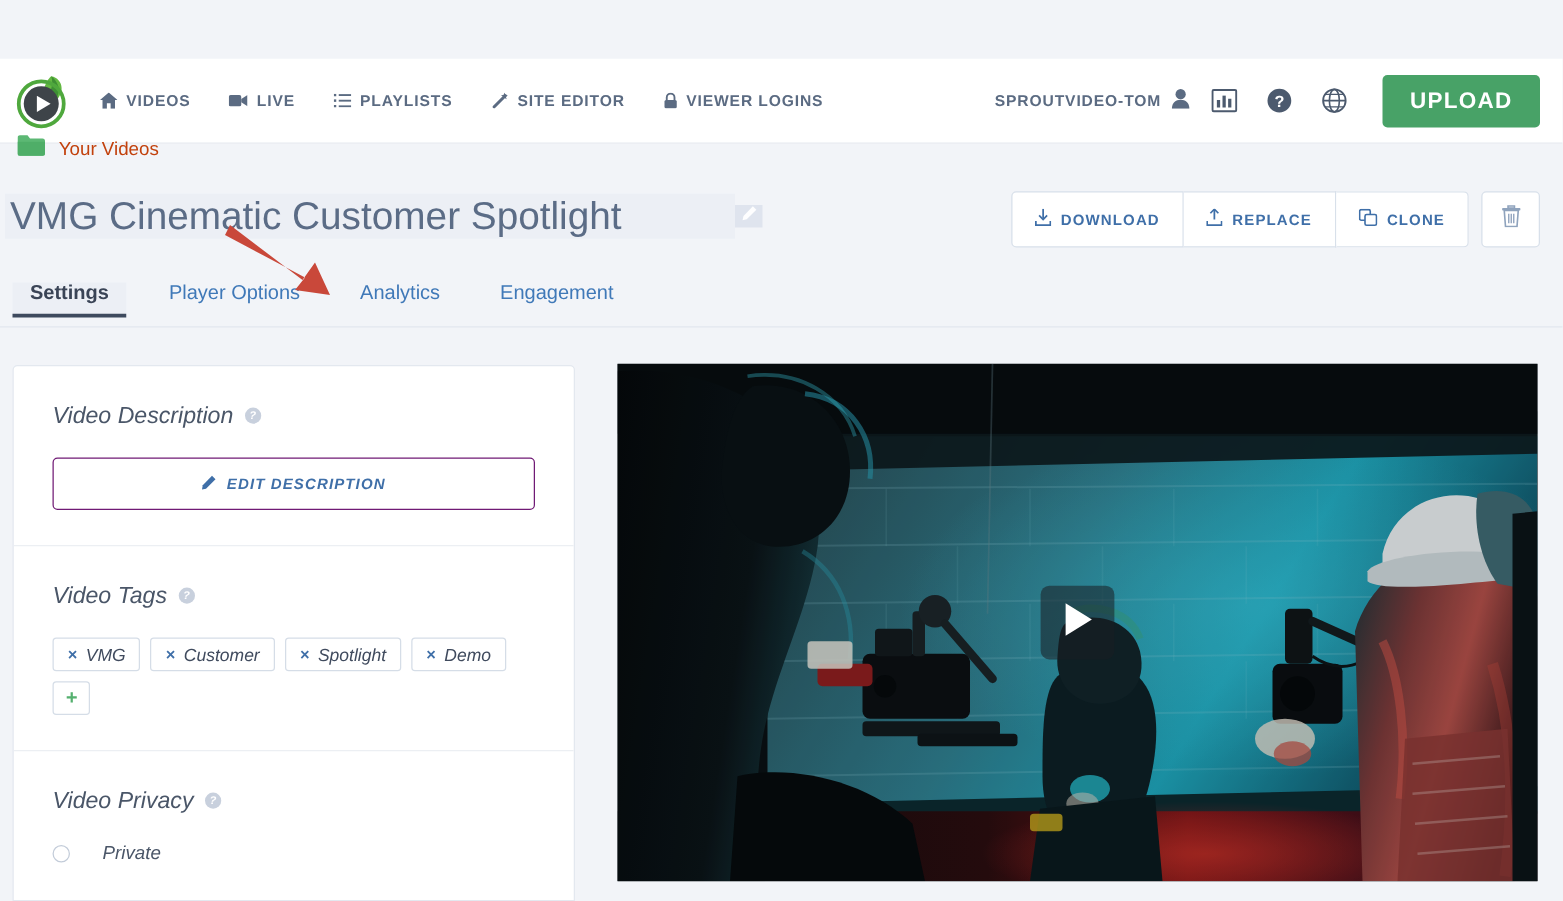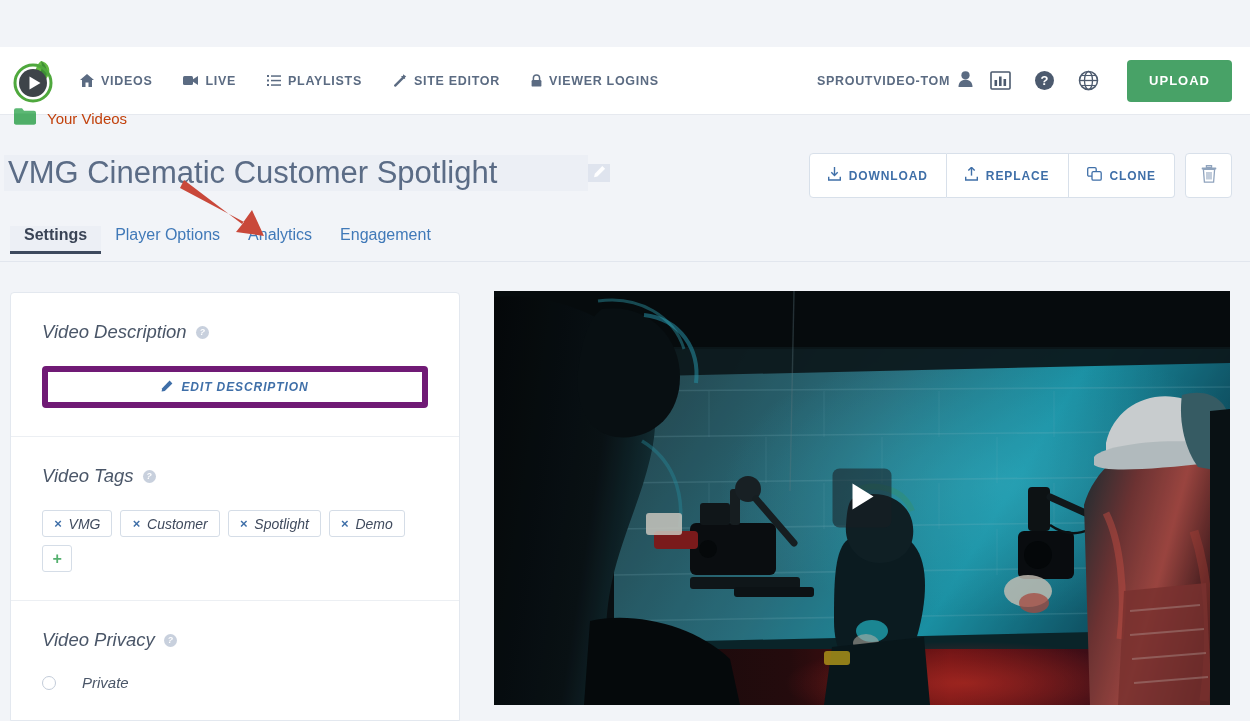--- a/index.html
+++ b/index.html
@@ -57,21 +57,21 @@
   }
   .upload-btn {
     margin-left: 22px;
     background: #48a267;
     color: #ffffff;
     border: none;
     border-radius: 4px;
     height: 42px;
     padding: 0 22px;
     font-family: "Liberation Sans", sans-serif;
-    font-size: 13px; font-weight: bold;
+    font-size: 18px; font-weight: bold;
     letter-spacing: 1px; text-transform: uppercase;
     cursor: pointer;
   }
 
   
   .breadcrumb {
     position: absolute; top: 108px; left: 14px;
     display: flex; align-items: center; gap: 11px;
   }
   .breadcrumb-label { color: #c2410c; font-size: 15px; }
@@ -134,20 +134,21 @@
     cursor: pointer;
   }
 
   
   .tabs {
     position: absolute; top: 226px; left: 0;
     width: 1250px; height: 36px;
     border-bottom: 1px solid #e2e6ee;
     display: flex; align-items: flex-start;
     padding-left: 10px;
+    gap: 20px;
   }
   .tab {
     font-size: 16px;
     color: #4079b8;
     padding: 0 14px 10px 14px;
     cursor: pointer;
     white-space: nowrap;
   }
   .tab.active {
     color: #3a4456;
@@ -177,21 +178,21 @@
   .help-icon {
     width: 13px; height: 13px; border-radius: 50%;
     background: #c8d0dd; color: #ffffff;
     font-size: 9px; font-weight: bold;
     display: flex; align-items: center; justify-content: center;
     cursor: pointer; flex: none;
   }
   .edit-desc-btn {
     width: 100%; height: 42px;
     background: #ffffff;
-    border: 6px solid #701a75;
+    border: 1px solid #701a75;
     border-radius: 4px;
     color: #3f6fa8;
     font-family: "Liberation Sans", sans-serif;
     font-size: 12px; font-weight: bold;
     letter-spacing: 0.9px; text-transform: uppercase;
     display: flex; align-items: center; justify-content: center;
     gap: 8px;
     cursor: pointer;
   }
   .tag-row { display: flex; flex-wrap: wrap; gap: 8px; }

